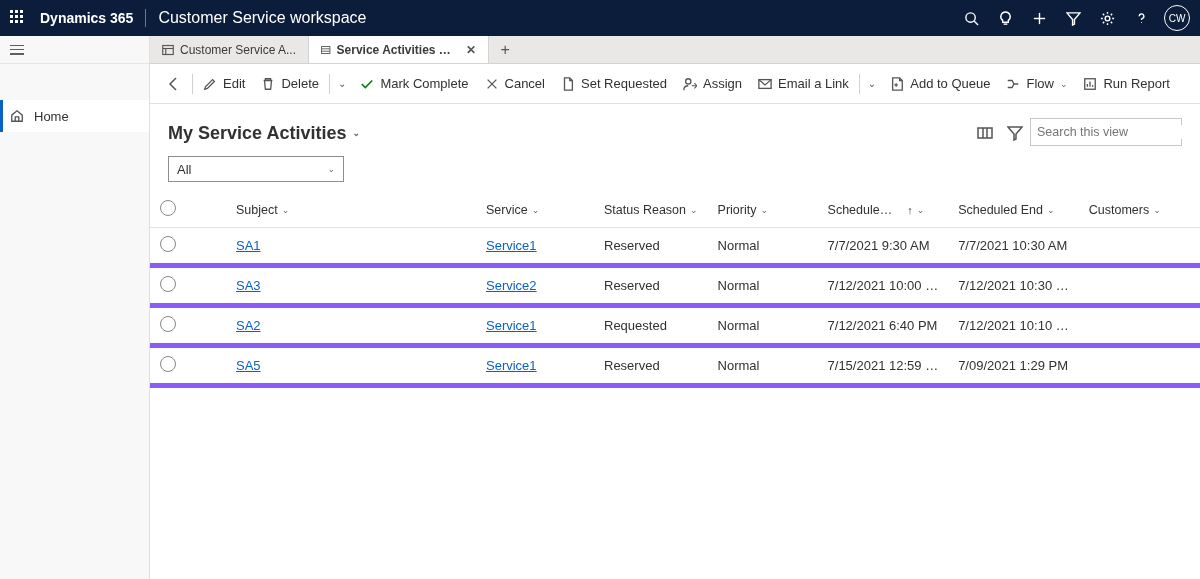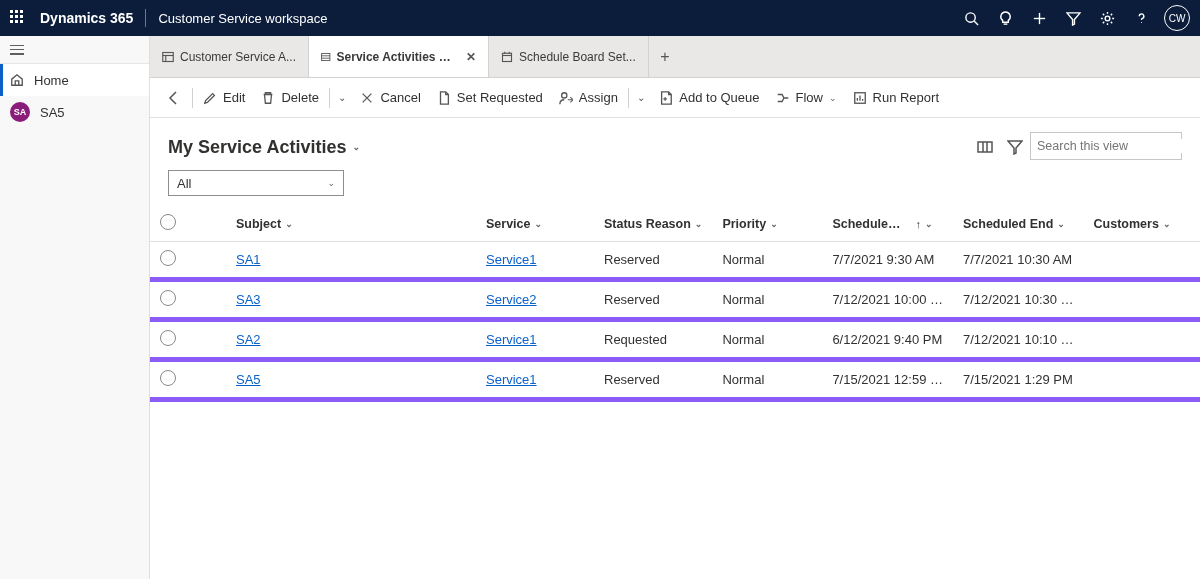--- a/index.html
+++ b/index.html
@@ -5,39 +5,39 @@
   * { box-sizing: border-box; margin: 0; padding: 0; font-family: "Segoe UI", -apple-system, sans-serif; }
   html, body { height: 100%; width: 1200px; overflow: hidden; background:#fff; }
   body { display: flex; flex-direction: column; font-size: 13px; color: #323130; }
 
   
   .topbar { height: 36px; background: #0b1d3b; color: #fff; display: flex; align-items: center; padding: 0 10px; justify-content: flex-end; }
   .waffle { width: 16px; height: 16px; margin-right: 14px; display: grid; grid-template-columns: repeat(3,3px); grid-template-rows: repeat(3,3px); gap: 2px; }
   .waffle span { background: #fff; display: block; width:3px; height:3px; }
   .topbar .brand { font-weight: 600; font-size: 14px; }
   .topbar .divider { width: 1px; height: 18px; background: rgba(255,255,255,0.4); margin: 0 12px; }
-  .topbar .app { font-size: 13px; }
+  .topbar .app { font-size: 16px; }
   .topbar .spacer { flex: 1; }
   .topbar .ticon { width: 34px; height: 36px; display:flex; align-items:center; justify-content:center; color:#fff; }
   .topbar svg { stroke:#fff; fill:none; stroke-width:1.5; }
   .avatar-ring { width: 26px; height:26px; border:1px solid #fff; border-radius:50%; display:flex; align-items:center; justify-content:center; font-size:10px; margin-left:6px; }
 
   
   .shell { flex:1; display:flex; min-height:0; }
-  .left-rail { width: 150px; border-right: 1px solid #e1dfdd; background:#f8f8f8; display:flex; flex-direction:column; }
+  .left-rail { width: 150px; border-right: 1px solid #e1dfdd; background:#f8f8f8; display:flex; flex-direction:column;gap:36px; }
   .left-rail-top { height:28px; display:flex; align-items:center; padding:0 10px; border-bottom:1px solid #e5e5e5; }
   .hamburger-lines { width:14px; height:10px; display:flex; flex-direction:column; justify-content:space-between; }
   .hamburger-lines span { height:1.5px; background:#605e5c; display:block; }
   .nav-item { height:32px; display:flex; align-items:center; padding:0 10px; font-size:13px; cursor:pointer; gap:10px; }
   .nav-item.active { border-left: 3px solid #0b61c7; padding-left:7px; background:#fff; }
   .sa-badge { width:20px; height:20px; border-radius:50%; background:#8a1d7a; color:#fff; font-size:9px; display:flex; align-items:center; justify-content:center; font-weight:600; }
 
   .main { flex:1; display:flex; flex-direction:column; min-width:0; }
 
-  .tabrow { height:42px; background:#e9e8e7; display:flex; align-items:stretch; border-bottom:1px solid #d3d2d0; }
+  .tabrow { height:28px; background:#e9e8e7; display:flex; align-items:stretch; border-bottom:1px solid #d3d2d0; }
   .tab { display:flex; align-items:center; padding:0 12px; font-size:12px; color:#3a3a38; gap:6px; border-right:1px solid #d3d2d0; background:#e9e8e7; cursor:pointer; max-width:180px; }
   .tab.active { background:#fff; font-weight:600; }
   .tab .label { white-space:nowrap; overflow:hidden; text-overflow:ellipsis; }
   .tab .close-x { font-size:12px; color:#555; margin-left:4px; }
   .tab-add { width:32px; display:flex; align-items:center; justify-content:center; font-size:16px; color:#555; cursor:pointer; }
 
   
   .cmdbar { height:40px; border-bottom:1px solid #e1dfdd; display:flex; align-items:center; padding:0 8px; }
   .cmd { display:flex; align-items:center; gap:6px; padding:0 8px; height:32px; font-size:13px; color:#323130; cursor:pointer; white-space:nowrap; }
   .cmd svg { width:14px; height:14px; }
@@ -54,21 +54,21 @@
   .search-box input { border:none; outline:none; font-size:12.5px; flex:1; }
 
   
   .due-wrap { padding:2px 18px 10px 18px; }
   .due-label { font-size:12px; color:#555; margin-bottom:2px; }
   .due-select { width:176px; height:26px; border:1px solid #8d8d8d; display:flex; align-items:center; justify-content:space-between; padding:0 8px; font-size:13px; background:#fff; cursor:pointer; }
 
   
   .grid { flex:1; overflow:auto; }
   table { width:100%; border-collapse:collapse; }
-  thead th { text-align:left; font-weight:700; font-size:12.5px; padding:8px 10px; border-bottom:1px solid #e1dfdd; white-space:nowrap; }
+  thead th { text-align:left; font-weight:400; font-size:12.5px; padding:8px 10px; border-bottom:1px solid #e1dfdd; white-space:nowrap; }
   thead th .hlabel { display:inline-flex; align-items:center; gap:4px; }
   tbody td { padding:8px 10px; border-bottom:5px solid #8b5cf6; font-size:13px; white-space:nowrap; }
   .rowcheck { width:36px; }
   .circle { width:16px; height:16px; border:1.5px solid #8a8886; border-radius:50%; display:inline-block; }
   a.link { color:#0b61c7; text-decoration:underline; }
   .chev { font-size:9px; color:#666; }
   .sort-up { font-size:11px; }
 
   .icon-stroke { stroke:#555; fill:none; stroke-width:1.5; }
 </style>
@@ -139,24 +139,20 @@
           <span></span>
         </div>
     </div>
     <div class="nav-item active">
       <svg class="icon-stroke" width="14" height="14" viewBox="0 0 16 16">
           <path d="M2 7l6-5 6 5v7H2z"></path>
           <path d="M6 14V9h4v5"></path>
         </svg>
       <span>Home</span>
     </div>
-    <div class="nav-item">
-      <div class="sa-badge">SA</div>
-      <span>SA5</span>
-    </div>
   </div>
 
   <div class="main">
 
     <div class="tabrow">
       <div class="tab">
         <svg class="icon-stroke" width="12" height="12" viewBox="0 0 16 16">
             <rect x="1" y="2" width="14" height="12"></rect>
             <line x1="1" y1="6" x2="15" y2="6"></line>
             <line x1="5" y1="6" x2="5" y2="14"></line>
@@ -165,29 +161,20 @@
       </div>
       <div class="tab active">
         <svg class="icon-stroke" width="12" height="12" viewBox="0 0 16 16">
             <rect x="1" y="2" width="14" height="12"></rect>
             <line x1="1" y1="6" x2="15" y2="6"></line>
             <line x1="1" y1="10" x2="15" y2="10"></line>
           </svg>
         <span class="label">Service Activities My Ser...</span>
         <span class="close-x">✕</span>
       </div>
-      <div class="tab">
-        <svg class="icon-stroke" width="12" height="12" viewBox="0 0 16 16">
-            <rect x="2" y="3" width="12" height="11"></rect>
-            <line x1="2" y1="6" x2="14" y2="6"></line>
-            <line x1="5" y1="1" x2="5" y2="4"></line>
-            <line x1="11" y1="1" x2="11" y2="4"></line>
-          </svg>
-        <span class="label">Schedule Board Set...</span>
-      </div>
       <div class="tab-add">+</div>
     </div>
 
     <div class="cmdbar">
       <div class="back-arrow">
         <svg class="icon-stroke" width="16" height="16" viewBox="0 0 16 16">
             <path d="M10 2 4 8l6 6"></path>
           </svg>
       </div>
       <div class="cmd-sep"></div>
@@ -199,39 +186,52 @@
       </div>
       <div class="cmd">
         <svg class="icon-stroke" viewBox="0 0 16 16">
             <path d="M3 4h10M5 4V2h6v2M4 4l1 10h6l1-10"></path>
           </svg>
         <span>Delete</span>
       </div>
       <div class="cmd-sep"></div>
       <span class="cmd-chev">⌄</span>
       <div class="cmd">
+        <svg viewBox="0 0 16 16" style="stroke:#107c10;fill:none;stroke-width:2">
+            <path d="M2 8l4 4 8-8"></path>
+          </svg>
+        <span>Mark Complete</span>
+      </div>
+      <div class="cmd">
         <svg class="icon-stroke" viewBox="0 0 16 16">
             <path d="M3 3l10 10M13 3L3 13"></path>
           </svg>
         <span>Cancel</span>
       </div>
       <div class="cmd">
         <svg class="icon-stroke" viewBox="0 0 16 16">
             <path d="M4 1h6l3 3v11H4z"></path>
             <path d="M10 1v3h3"></path>
           </svg>
         <span>Set Requested</span>
       </div>
       <div class="cmd">
         <svg class="icon-stroke" viewBox="0 0 16 16">
             <circle cx="6" cy="5" r="3"></circle>
             <path d="M1 15c0-3 2-5 5-5"></path>
             <path d="M10 10h5M13 7l3 3-3 3" stroke-width="1.2"></path>
           </svg>
         <span>Assign</span>
+      </div>
+      <div class="cmd">
+        <svg class="icon-stroke" viewBox="0 0 16 16">
+            <rect x="1" y="3" width="14" height="10"></rect>
+            <path d="M1 3l7 6 7-6"></path>
+          </svg>
+        <span>Email a Link</span>
       </div>
       <div class="cmd-sep"></div>
       <span class="cmd-chev">⌄</span>
       <div class="cmd">
         <svg class="icon-stroke" viewBox="0 0 16 16">
             <path d="M3 1h8l3 3v11H3z"></path>
             <path d="M11 1v3h3"></path>
             <path d="M7 7v4M5 9h4"></path>
           </svg>
         <span>Add to Queue</span>
@@ -350,32 +350,32 @@
               <td>7/12/2021 10:00 …</td>
               <td>7/12/2021 10:30 …</td>
               <td></td>
             </tr>
             <tr>
               <td class="rowcheck"><span class="circle"></span></td>
               <td style="padding-left:40px"><a class="link">SA2</a></td>
               <td><a class="link">Service1</a></td>
               <td>Requested</td>
               <td>Normal</td>
-              <td>6/12/2021 9:40 PM</td>
+              <td>7/12/2021 6:40 PM</td>
               <td>7/12/2021 10:10 …</td>
               <td></td>
             </tr>
             <tr>
               <td class="rowcheck"><span class="circle"></span></td>
               <td style="padding-left:40px"><a class="link">SA5</a></td>
               <td><a class="link">Service1</a></td>
               <td>Reserved</td>
               <td>Normal</td>
               <td>7/15/2021 12:59 …</td>
-              <td>7/15/2021 1:29 PM</td>
+              <td>7/09/2021 1:29 PM</td>
               <td></td>
             </tr>
           </tbody>
       </table>
     </div>
 
   </div>
 </div>
 
 </body></html>

